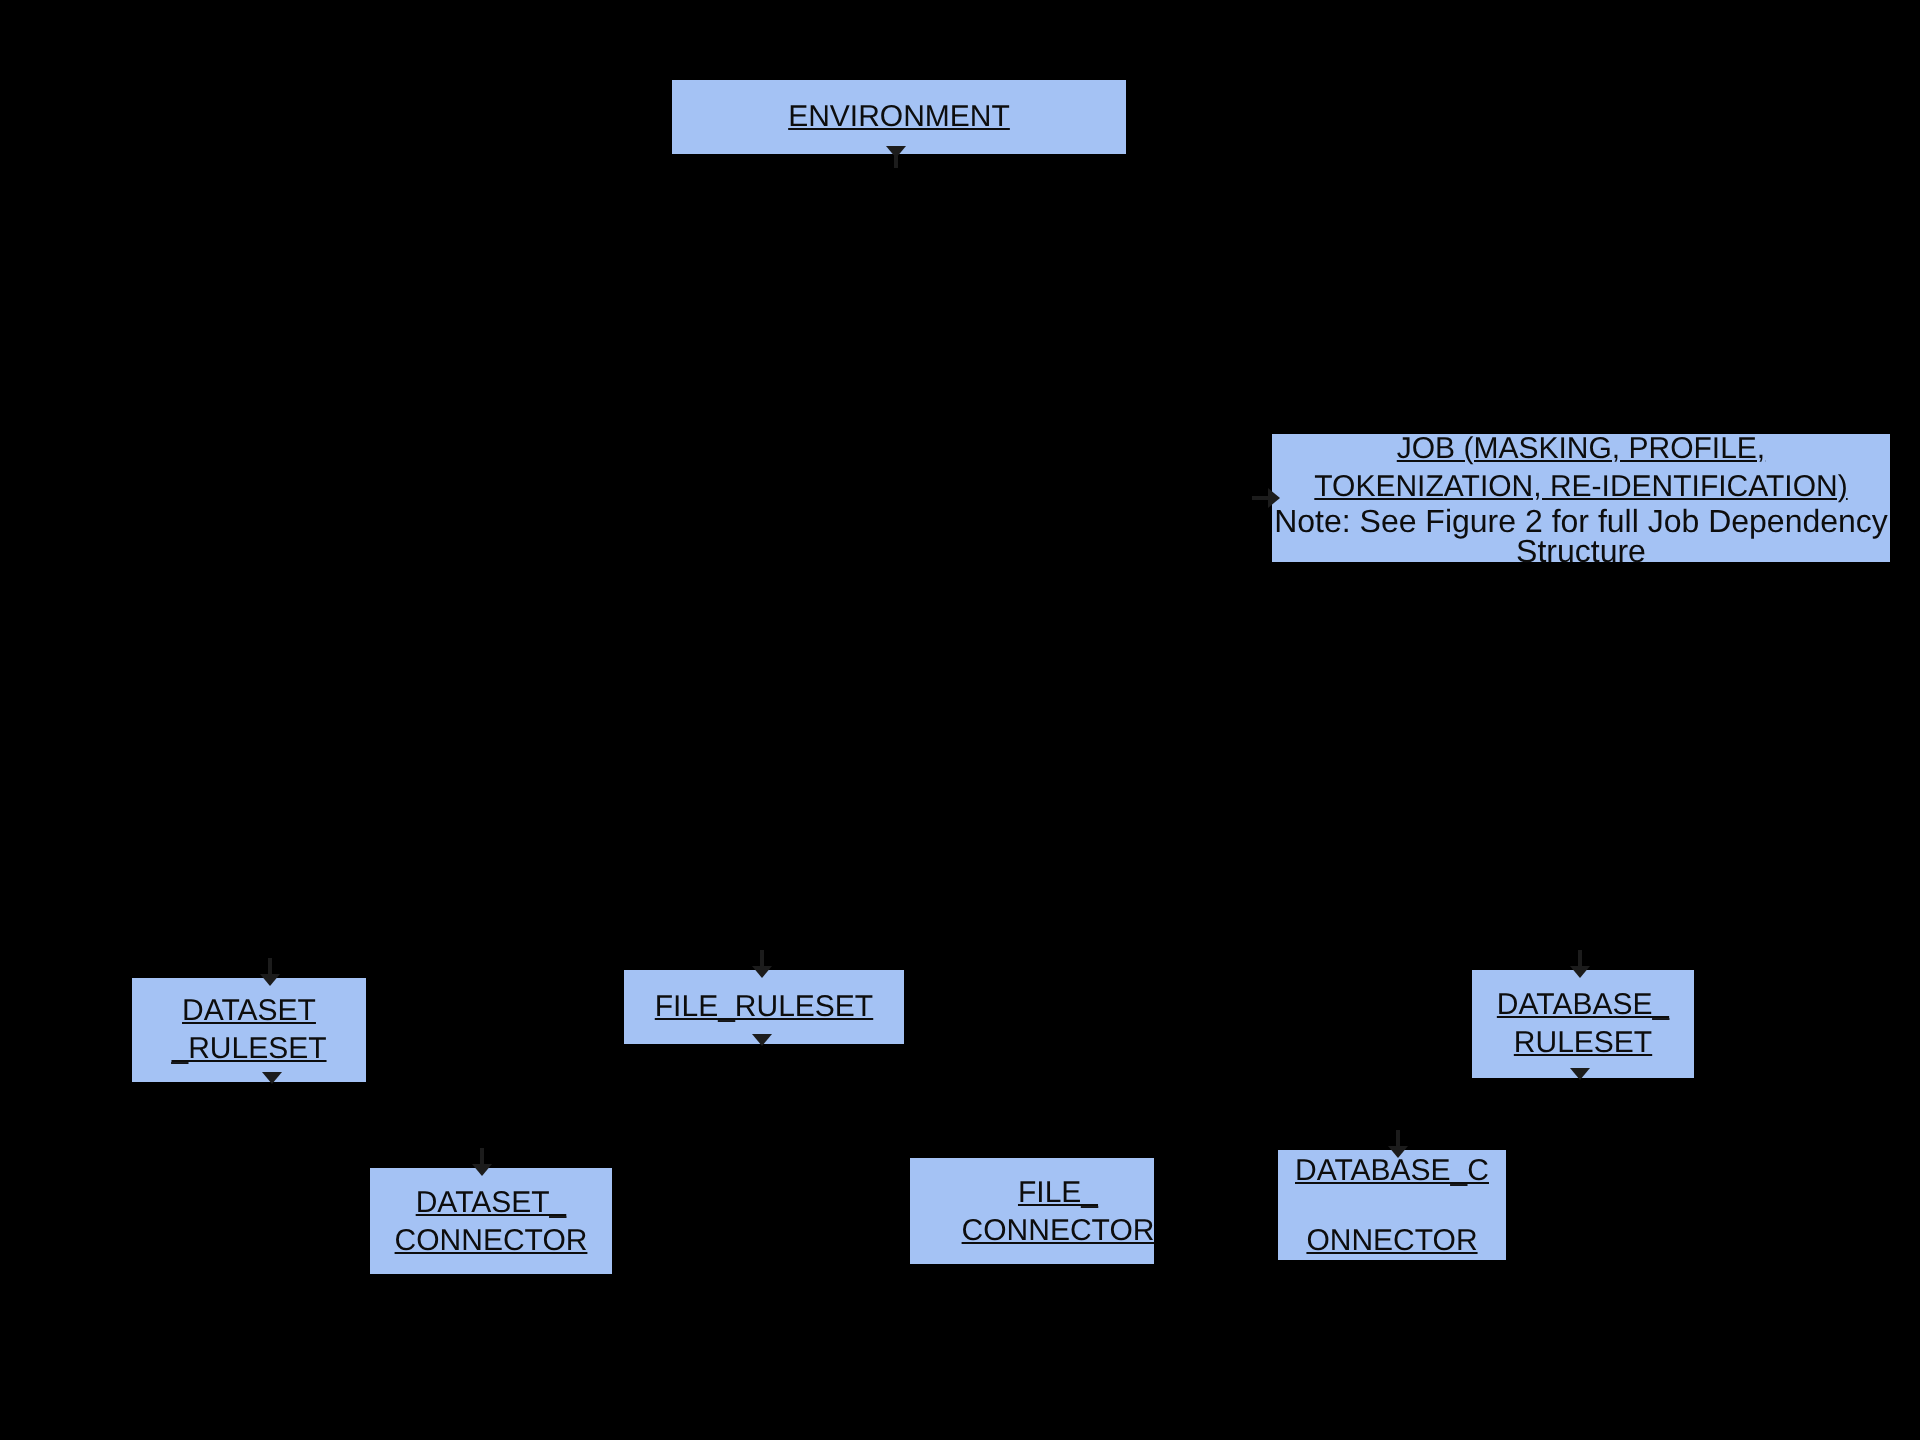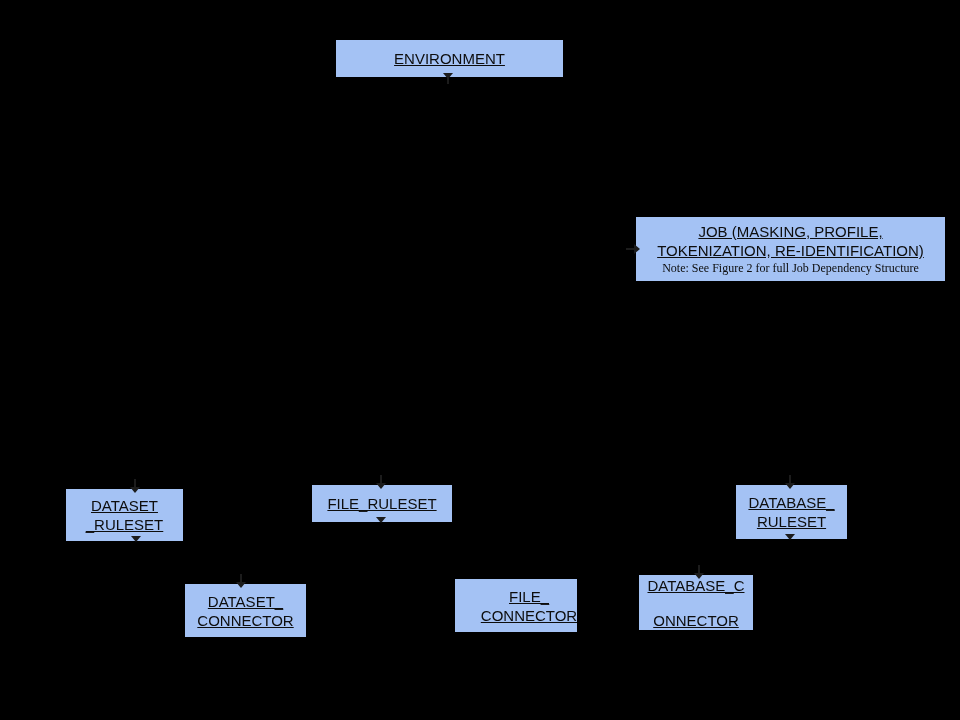--- a/index.html
+++ b/index.html
@@ -26,24 +26,23 @@
     flex-direction: column;
     align-items: center;
     justify-content: center;
     text-align: center;
     font-size: 15px;
     line-height: 19px;
   }
   .node .line { display: block; text-decoration: underline; }
   .node .note {
     display: block;
-    font-size: 12px;
+    font-size: 16px;
     line-height: 15px;
     margin-top: 1px;
-    font-family: Liberation Serif, serif;
   }
   
   .tick-down {
     position: absolute;
     width: 0; height: 0;
     border-left: 5px solid transparent;
     border-right: 5px solid transparent;
     border-top: 6px solid var(--line);
   }
   .tick-right {

